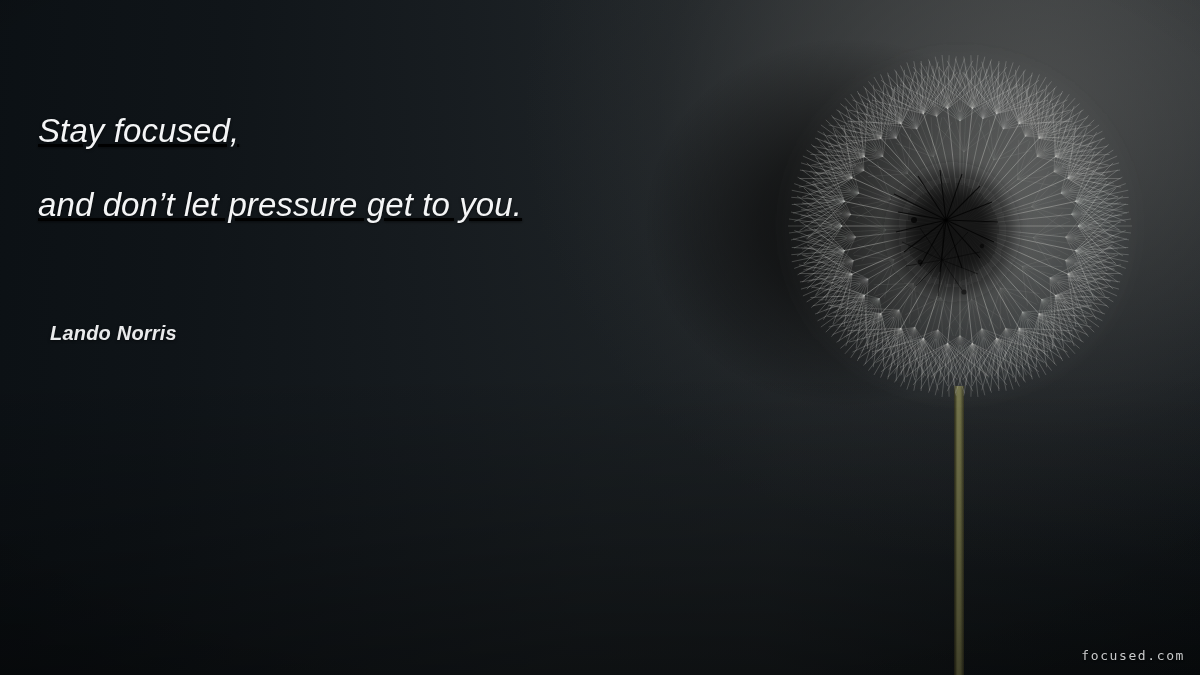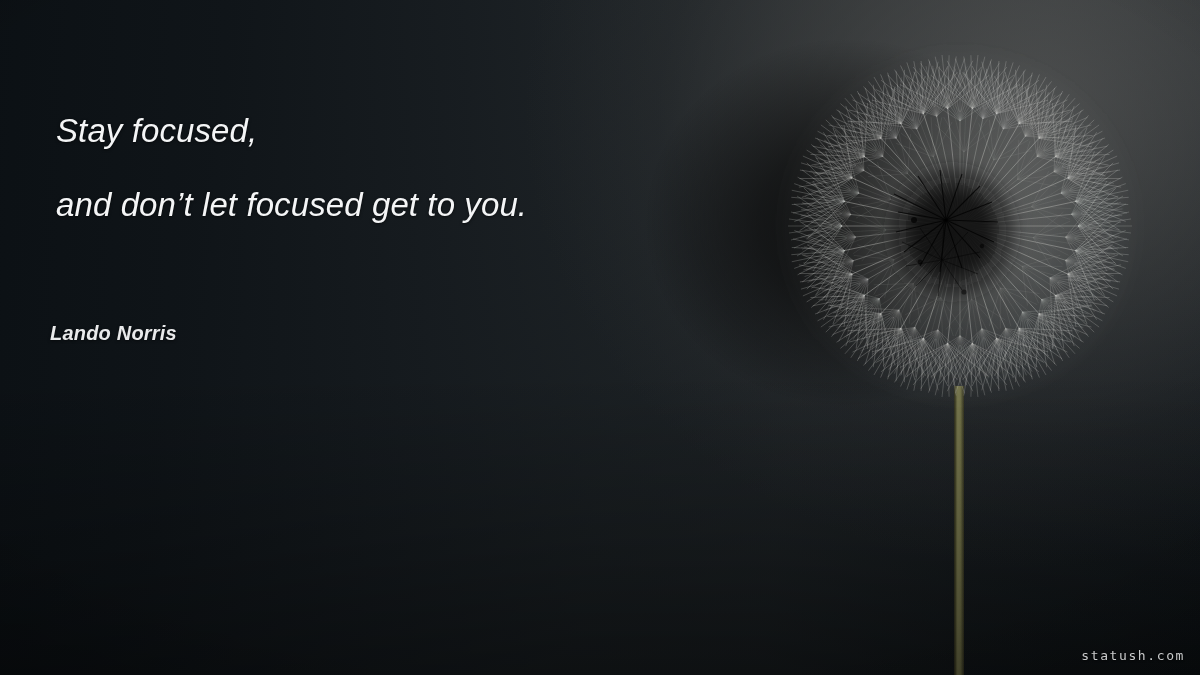--- a/index.html
+++ b/index.html
@@ -80,23 +80,24 @@
     top: 14px;
     width: 432px;
     height: 661px;
     pointer-events: none;
   }
   #dandelion svg { display: block; width: 100%; height: 100%; }
 
   
   #quote-block {
     position: absolute;
-    left: 56px;
+    left: 38px;
     top: 110px;
     width: 600px;
+    text-decoration: underline;
   }
   .quote-line {
     font-family: "Liberation Sans", sans-serif;
     font-style: italic;
     font-weight: 400;
     font-size: 33px;
     line-height: 1.25;
     letter-spacing: 0.1px;
     color: #f4f5f6;
     white-space: nowrap;
@@ -340,20 +341,20 @@
         <circle cx="196" cy="278" r="2.6" fill="#000" opacity="0.5"></circle>
       </g>
     </svg>
   </div>
 
   <div class="bg-layer" id="bg-vignette"></div>
   <div class="bg-layer" id="bg-floor"></div>
 
   <div id="quote-block">
     <div class="quote-line" id="quote-line-1">Stay focused,</div>
-    <div class="quote-line" id="quote-line-2">and don’t let focused get to you.</div>
+    <div class="quote-line" id="quote-line-2">and don’t let pressure get to you.</div>
   </div>
 
   <div id="quote-author">Lando Norris</div>
 
-  <div id="watermark">statush.com</div>
+  <div id="watermark">focused.com</div>
 
 </div>
 
 </body></html>

